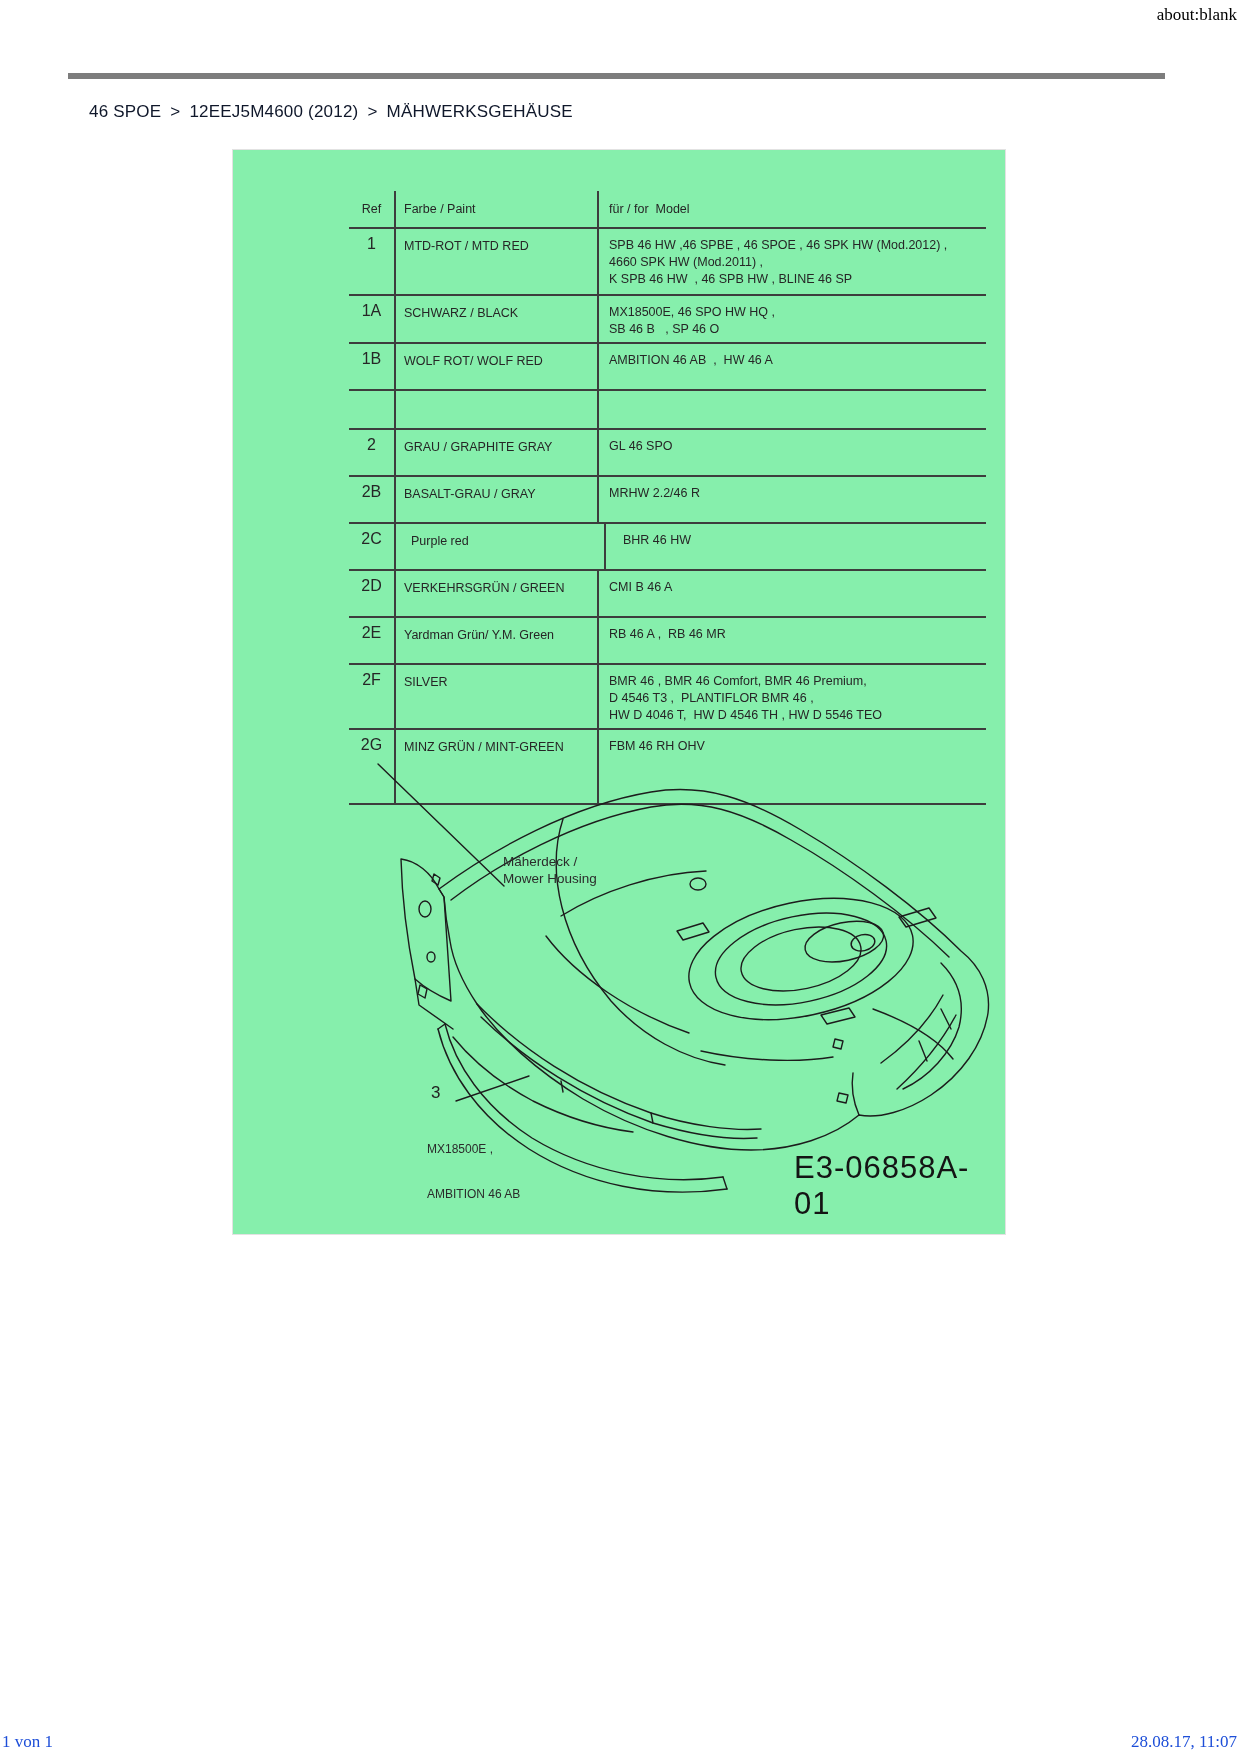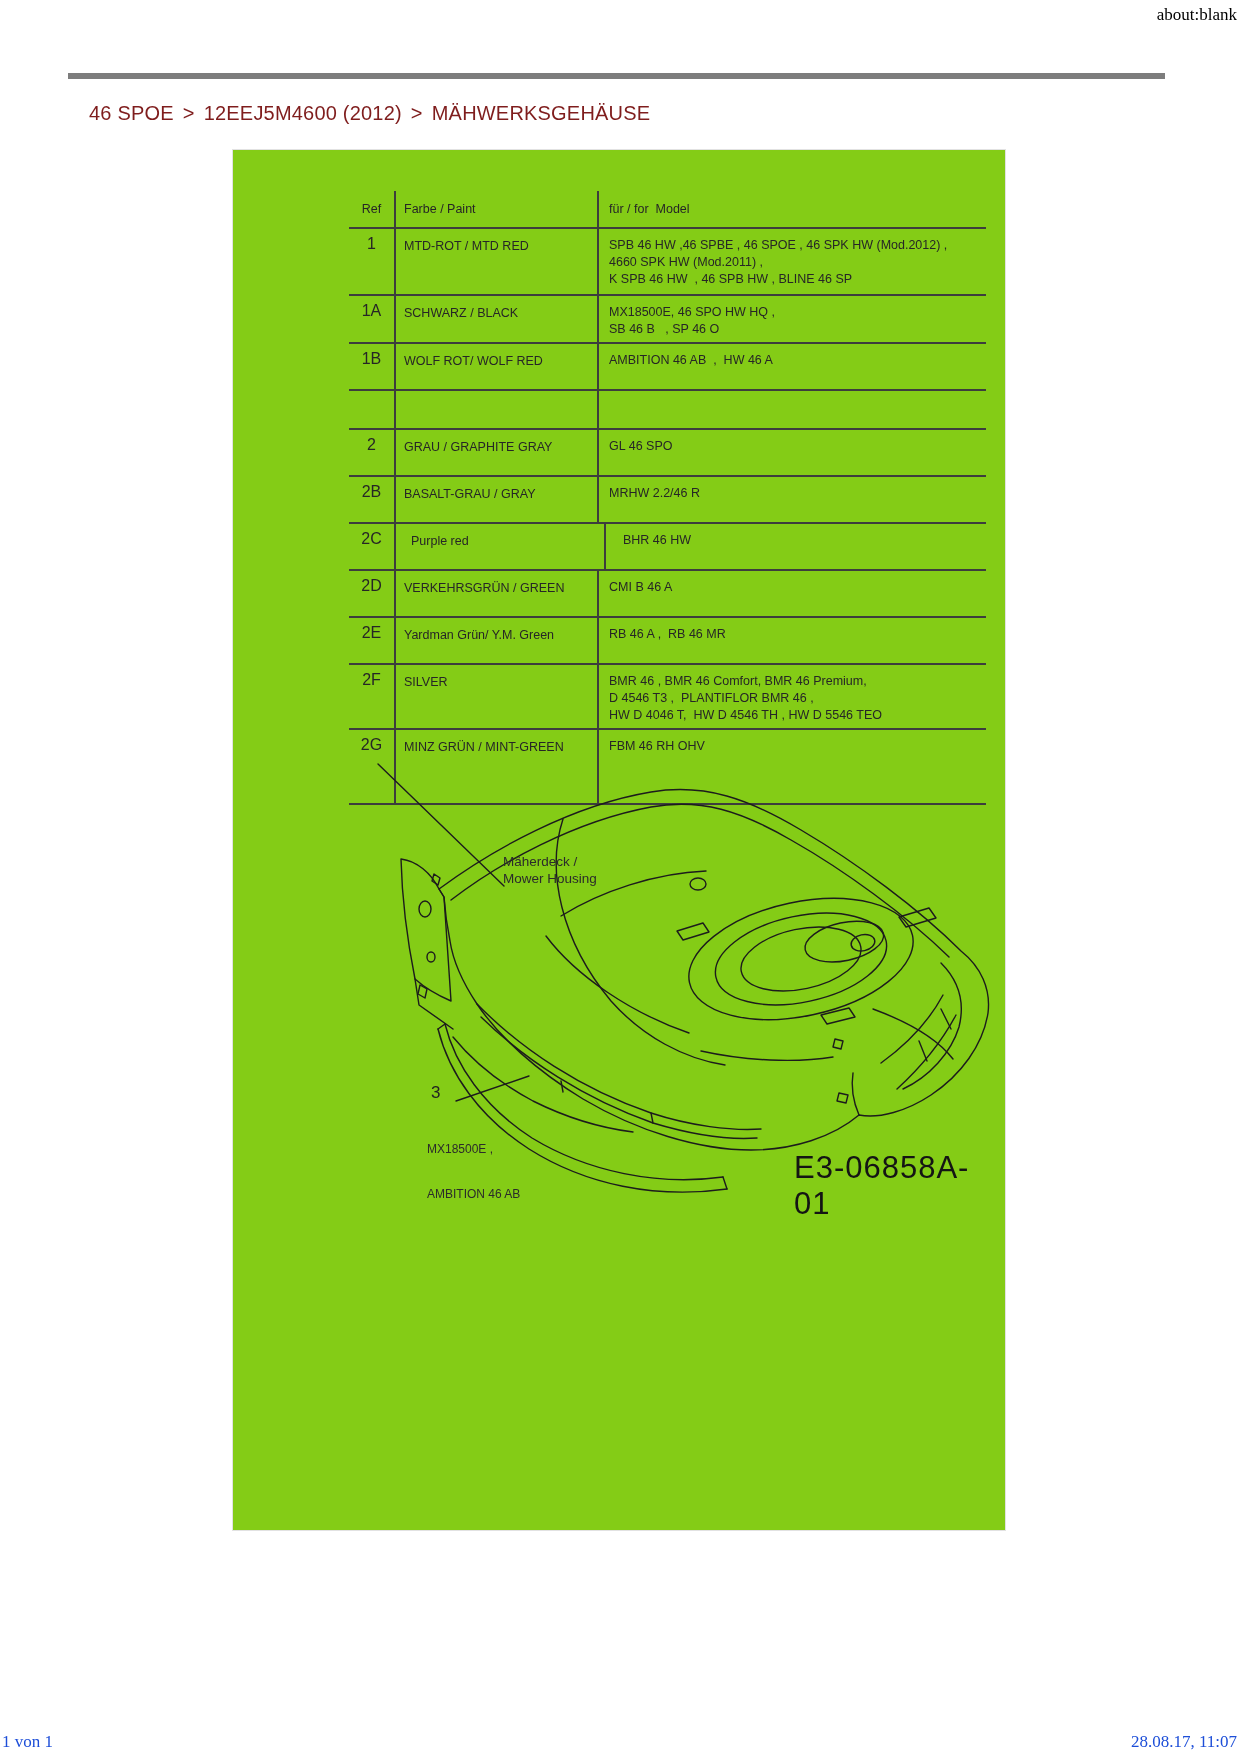--- a/index.html
+++ b/index.html
@@ -22,28 +22,28 @@
     background:#7d7d7d;
   }
   .footer{
     position:absolute;left:0;right:0;bottom:2px;height:22px;
     font-family:"Liberation Serif", serif;font-size:17px;color:#1d4ed8;
   }
   .footer .left{position:absolute;left:2px;bottom:0;}
   .footer .right{position:absolute;right:3px;bottom:0;}
   
   .breadcrumb{
-    position:absolute;left:89px;top:102px;font-size:20px;color:#7f1d1d;
+    position:absolute;left:89px;top:102px;font-size:17px;color:#0f172a;
     letter-spacing:0.2px;white-space:pre;
   }
   .breadcrumb .sep{margin:0 9px;}
   
   .panel{
-    position:absolute;left:232px;top:149px;width:774px;height:1382px;
-    background:#84cc16;border:1px solid #e2e2e2;
+    position:absolute;left:232px;top:149px;width:774px;height:1086px;
+    background:#86efac;border:1px solid #e2e2e2;
   }
   
   .ctable{
     position:absolute;left:116px;top:41px;width:637px;color:#262626;
   }
   .thead,.trow{
     display:grid;grid-template-columns:47px 203px 1fr;
   }
   .thead{height:38px;border-bottom:2px solid var(--line);font-size:12.5px;}
   .thead .hc{padding-top:11px;}

